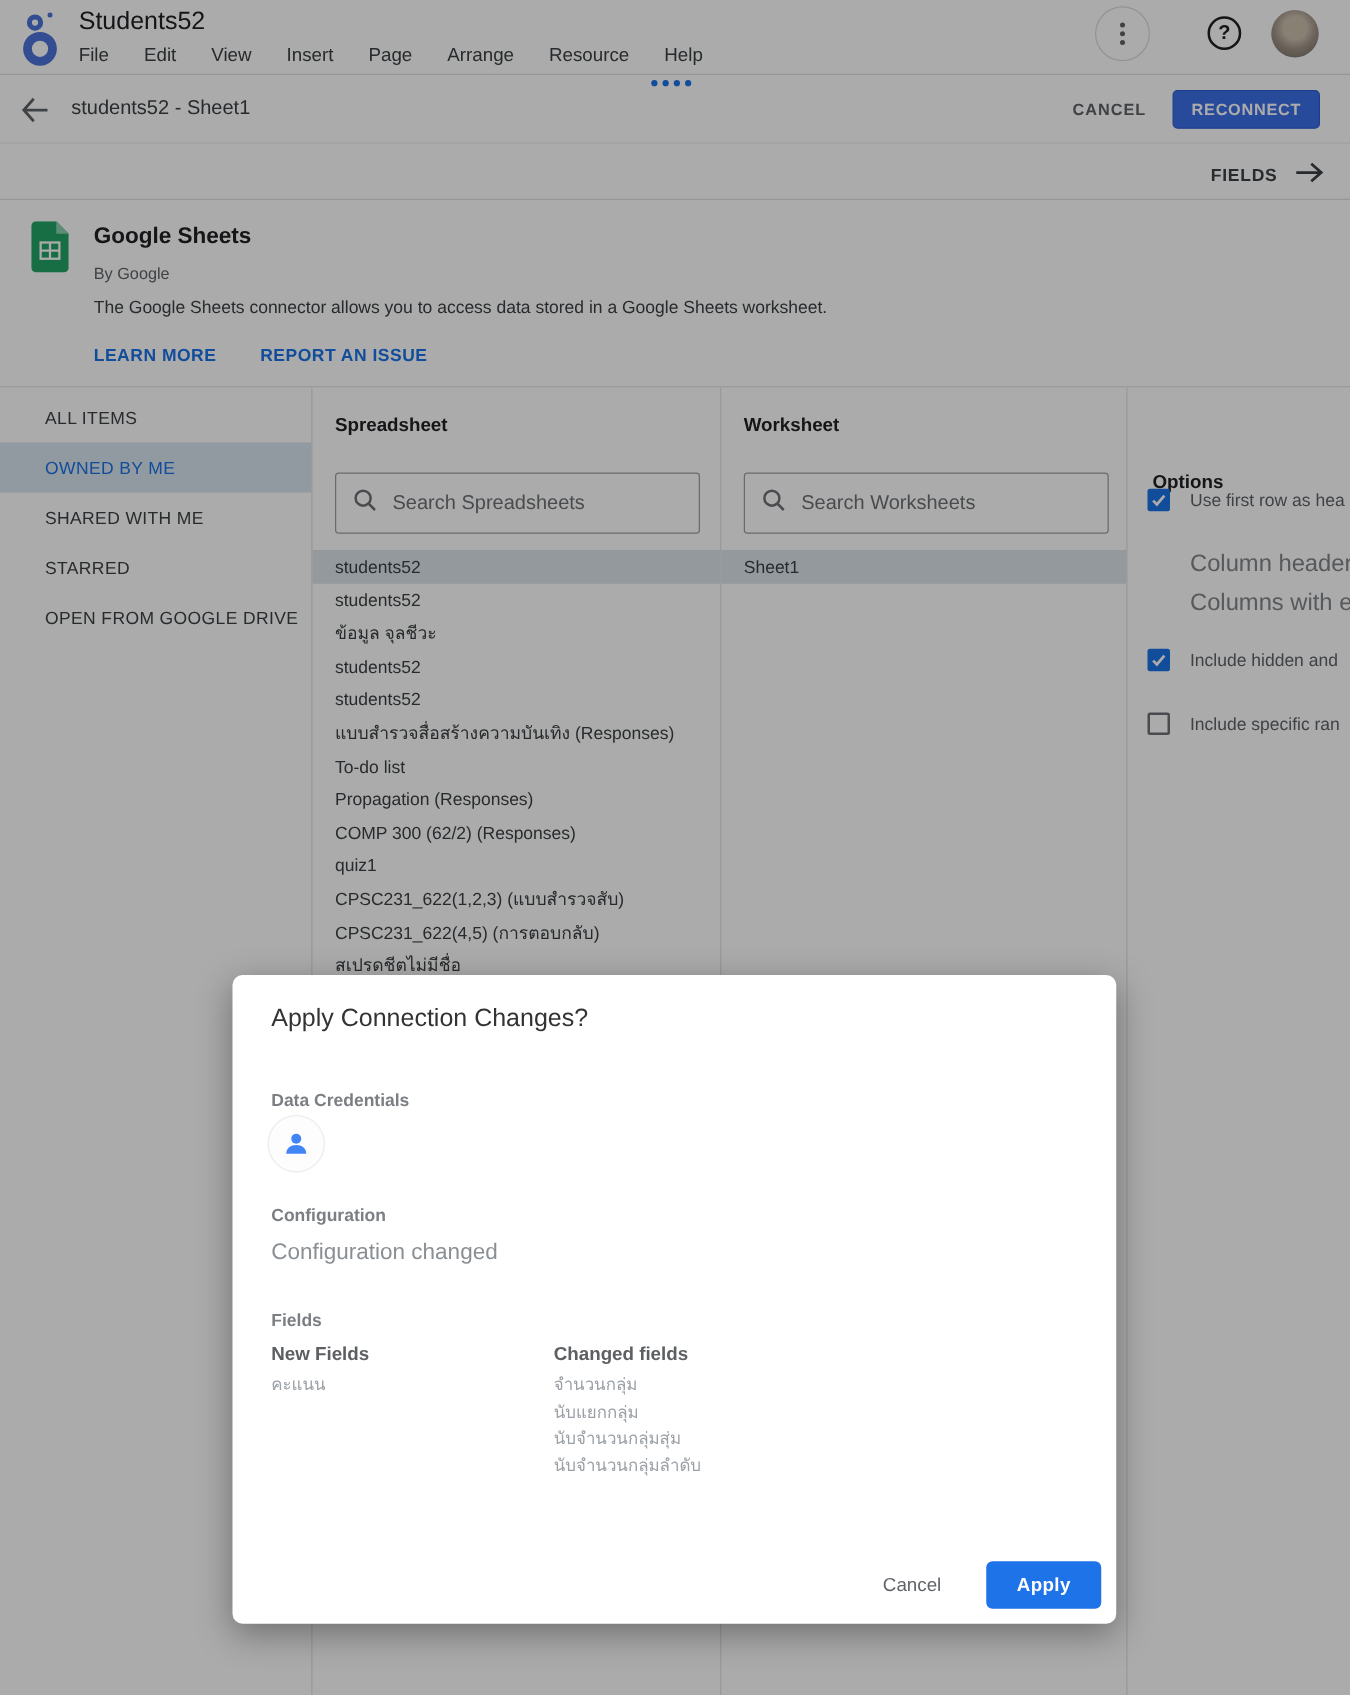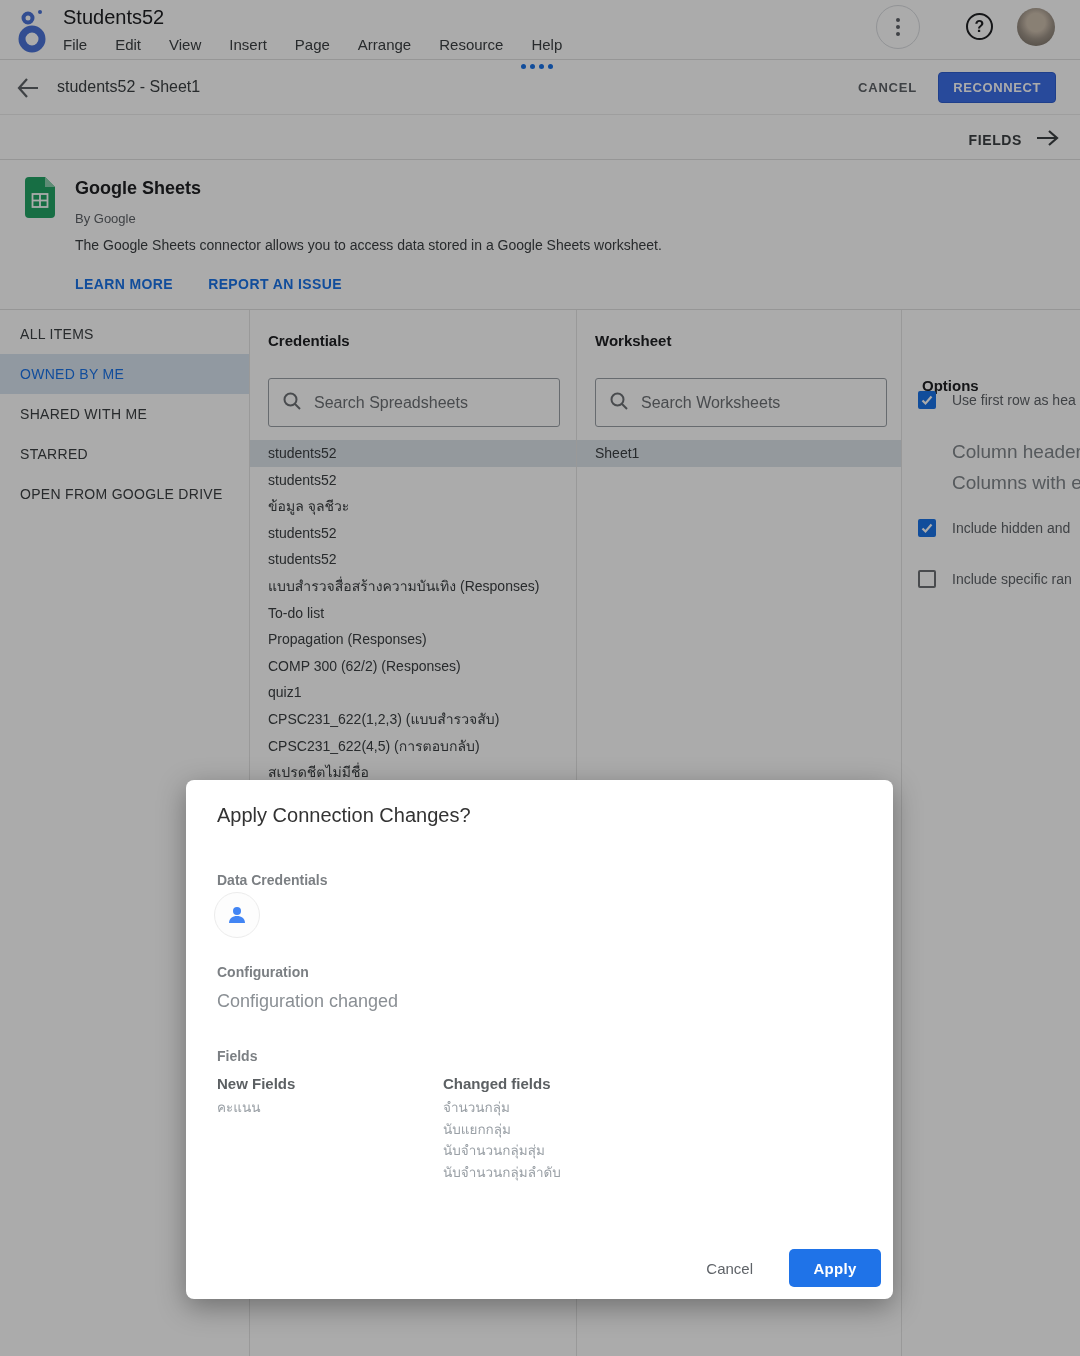--- a/index.html
+++ b/index.html
@@ -39,21 +39,21 @@
   .sheets-icon { position:absolute; left:25px; top:17px; }
   .conn-name { position:absolute; left:75px; top:18px; font-size:18px; font-weight:bold; color:#202124; }
   .conn-by { position:absolute; left:75px; top:51px; font-size:13px; color:#5f6368; }
   .conn-desc { position:absolute; left:75px; top:77px; font-size:14px; color:#3c4043; }
   .conn-links { position:absolute; left:75px; top:116px; display:flex; gap:35px; }
   .link { font-size:14px; font-weight:bold; letter-spacing:0.4px; color:#1a73e8; }
 
   
   .main { position:absolute; top:310px; left:0; width:1080px; height:1046px; background:#fff; display:flex; z-index:1; }
   .sidebar { width:250px; border-right:1px solid #e4e4e4; padding-top:4px; }
-  .side-item { height:40px; line-height:40px; padding-left:20px; font-size:14px; letter-spacing:0.3px; color:#3c4043; white-space:nowrap; }
+  .side-item { height:40px; line-height:40px; padding-left:36px; font-size:14px; letter-spacing:0.3px; color:#3c4043; white-space:nowrap; }
   .side-item.selected { background:#d9e4f0; color:#1a73e8; }
 
   .panel { position:relative; height:100%; }
   .panel-sp { width:327px; border-right:1px solid #e4e4e4; }
   .panel-ws { width:325px; border-right:1px solid #e4e4e4; }
   .panel-opt { flex:1; overflow:hidden; }
   .panel-title { position:absolute; top:22px; left:18px; font-size:15px; font-weight:bold; color:#202124; }
   .searchbox { position:absolute; top:68px; left:18px; height:49px; border:1px solid #9aa0a6; border-radius:3px; display:flex; align-items:center; padding:0 13px; gap:12px; width:292px; background:#fff; }
   .searchbox input { flex:1; border:0; outline:0; background:transparent; font-size:16px; color:#3c4043; font-family:inherit; min-width:0; }
   .searchbox input::placeholder { color:#6d7175; opacity:1; }
@@ -186,21 +186,21 @@
 
       <div class="side-item">SHARED WITH ME</div>
 
       <div class="side-item">STARRED</div>
 
 
       <div class="side-item">OPEN FROM GOOGLE DRIVE</div>
     </div>
 
   <div class="panel panel-sp">
-    <div class="panel-title">Credentials</div>
+    <div class="panel-title">Spreadsheet</div>
     <div class="searchbox">
       <span>
         <svg width="20" height="20" viewBox="0 0 20 20">
             <circle cx="8.5" cy="8.5" r="6" fill="none" stroke="#6d7175" stroke-width="2"></circle>
             <line x1="13" y1="13" x2="18" y2="18" stroke="#6d7175" stroke-width="2"></line>
           </svg>
       </span>
       <input type="text" placeholder="Search Spreadsheets" style="">
     </div>
     <div class="list">

